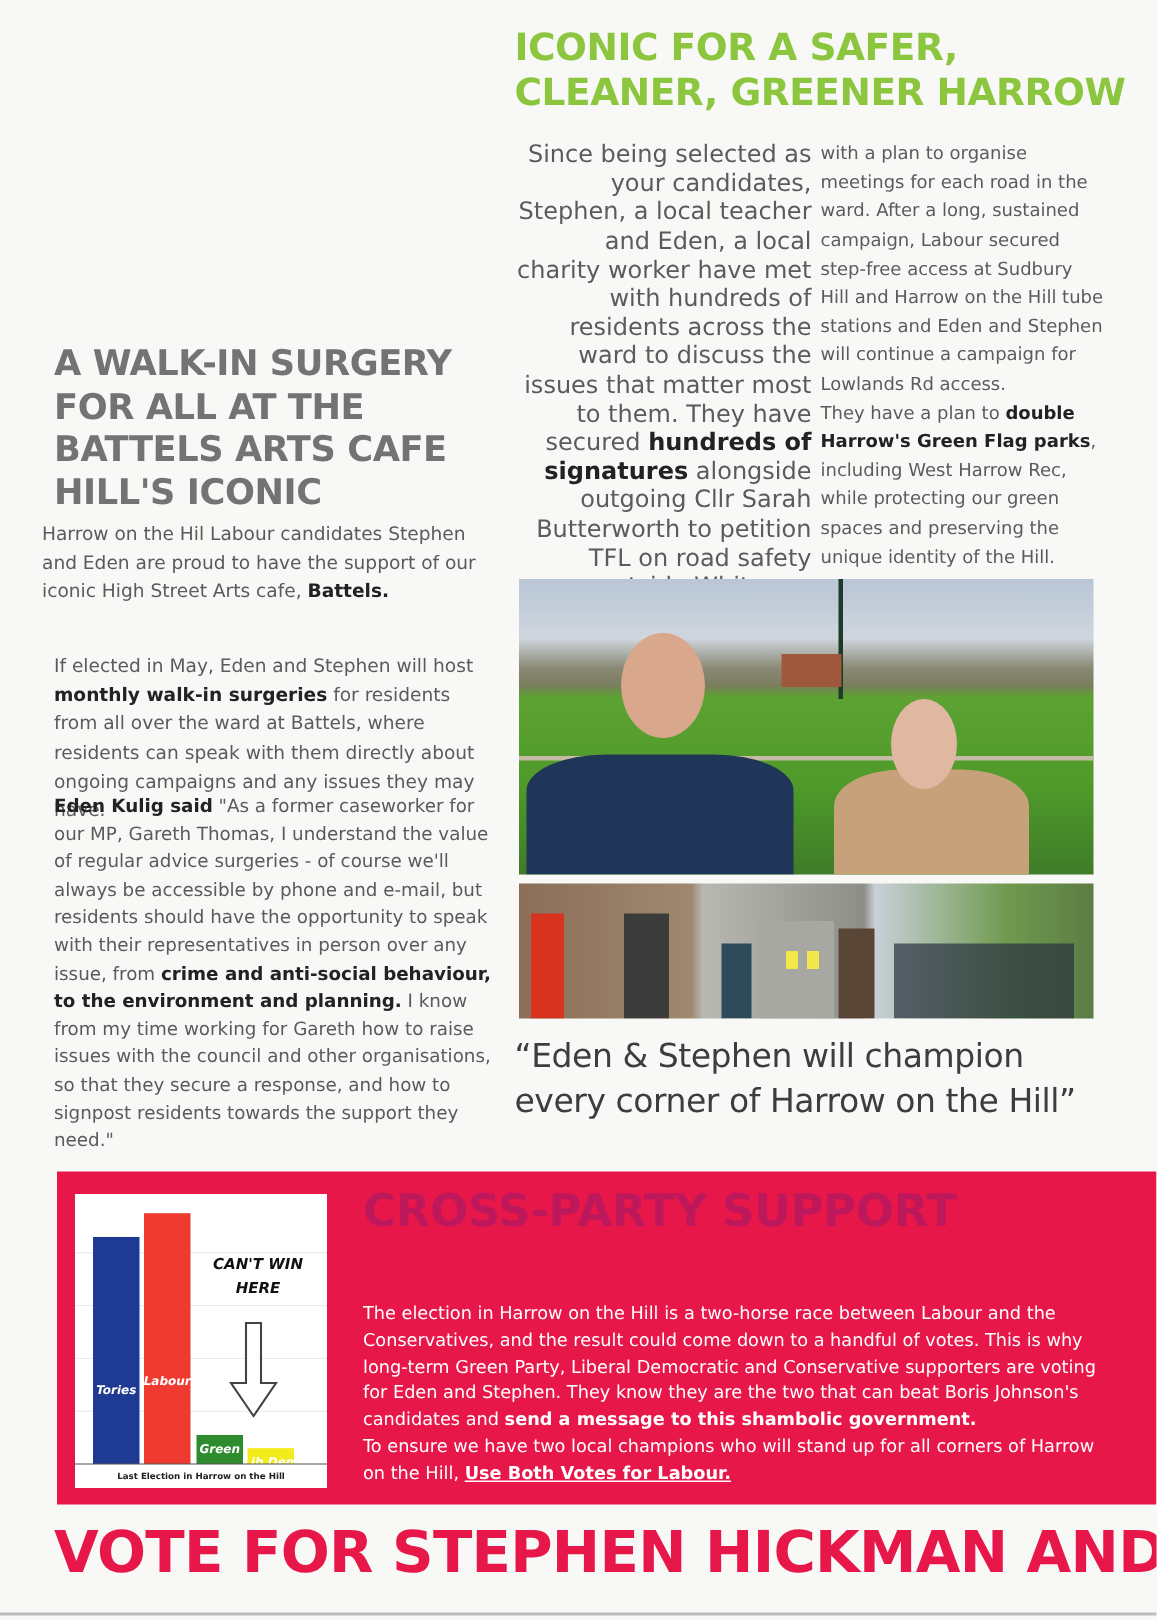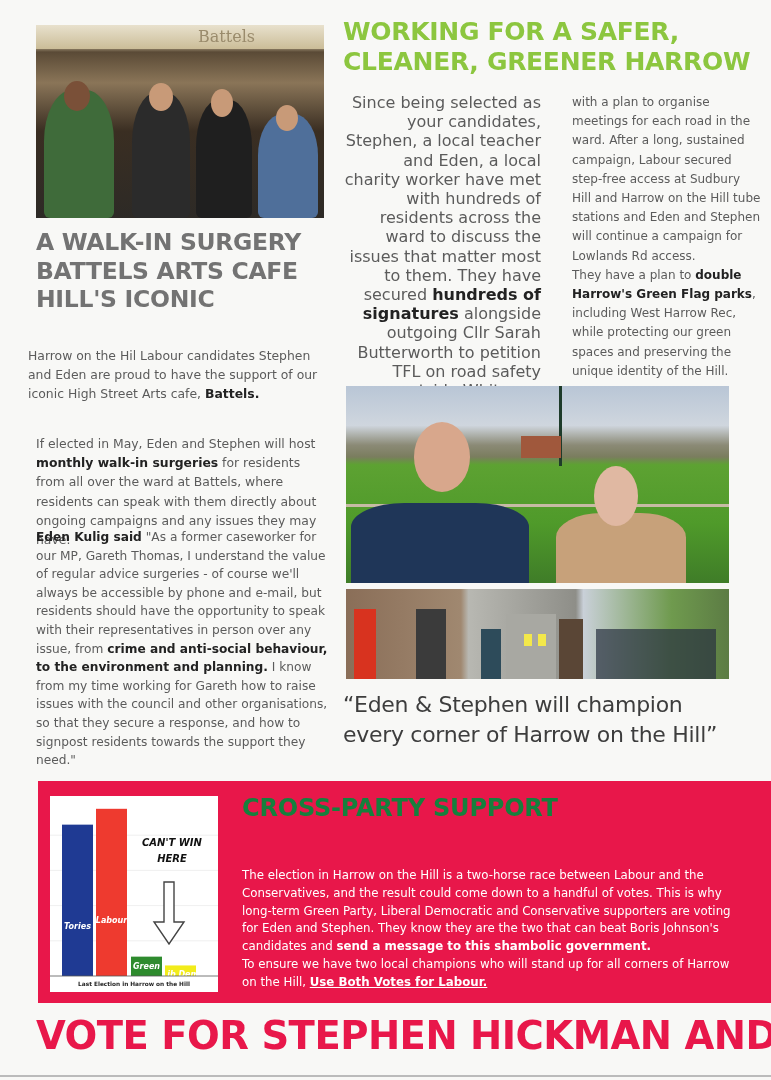--- a/index.html
+++ b/index.html
@@ -35,74 +35,62 @@
   .h-orange {
     position: absolute; left: 36px; top: 228px; width: 300px;
     font-weight: bold; color: #737373; font-size: 23.5px; line-height: 28.5px; letter-spacing: -0.3px;
   }
   .body-text { font-size: 12.4px; line-height: 19.2px; color: #5b5b5b; }
   .body-text b { color: #222; font-weight: bold; }
   #col-left-1 { position:absolute; left:28px; top:346px; width:295px; }
   #col-left-2 { position:absolute; left:36px; top:418px; width:295px;margin-top:16px; }
   #col-left-3 { position:absolute; left:36px; top:528px; width:295px; font-size:12.2px; line-height:18.6px; }
   #col-mid { position:absolute; left:343px; top:93px; width:198px; font-size:16px; line-height:19.2px;text-align:right; }
-  #col-right { position:absolute; left:547px; top:93px; width:190px; font-size:12px; line-height:19.2px;margin-left:25px; }
+  #col-right { position:absolute; left:547px; top:93px; width:190px; font-size:12px; line-height:19.2px; }
 
   .pull-quote {
     position: absolute; left: 343px; top: 690px; width: 400px;
     font-size: 22px; line-height: 30px; color: #3d3d3d; font-weight: normal; letter-spacing: -0.3px;
   }
 
   
   .red-box { position:absolute; left: 38px; top: 781px; width: 733px; height: 222px; background: #e8174a; }
   .chart-card { position:absolute; left: 50px; top: 796px; width: 168px; height: 196px; background: #ffffff; }
   .chart-svg { position:absolute; left:0; top:0; width:168px; height:196px; }
   .h-white {
     position:absolute; left: 242px; top: 792px; width: 520px;
-    font-weight: bold; color: #15803d; font-size: 24px; line-height: 32px; letter-spacing: -0.2px;
+    font-weight: bold; color: #be185d; font-size: 30px; line-height: 32px; letter-spacing: -0.2px;
   }
   #red-body { position:absolute; left:242px; top:867px; width:505px; font-size:11.8px; line-height:17.8px; color:#fff; }
   #red-body b { color:#fff; }
   #red-body u { font-weight: bold; }
 
   .vote-banner {
     position:absolute; left: 36px; top: 1013px; white-space: nowrap;
     font-weight: bold; color: #e8174a; font-size: 38.5px; letter-spacing: -0.5px;
   }
   .page-bottom-line { position:absolute; left:0; top:1075px; width:771px; height:2px; background:#bbb; }
 </style>
 </head>
 <body>
 
 <div class="page">
 
-  <div class="photo" id="photo-cafe">
-    <div class="sign">
-        <span>Battels</span>
-      </div>
-    <div class="person" style="left:8px;width:70px;height:128px;background:#3f6b3a;"></div>
-    <div class="head" style="left:28px;top:56px;width:26px;height:30px;background:#7a5038;"></div>
-    <div class="person" style="left:96px;width:58px;height:125px;background:#2b2b2b;"></div>
-    <div class="head" style="left:113px;top:58px;width:24px;height:28px;"></div>
-    <div class="person" style="left:160px;width:56px;height:118px;background:#1f1f1f;"></div>
-    <div class="head" style="left:175px;top:64px;width:22px;height:28px;"></div>
-    <div class="person" style="left:222px;width:60px;height:104px;background:#4f6f9a;"></div>
-    <div class="head" style="left:240px;top:80px;width:22px;height:26px;"></div>
-  </div>
 
   <div class="h-green">
-    <div>WORKING FOR A SAFER,</div>
+    <div>ICONIC FOR A SAFER,</div>
     <div>CLEANER, GREENER HARROW</div>
   </div>
 
   <div class="body-text" id="col-mid"><span>Since being selected as your candidates, Stephen, a local teacher and Eden, a local charity worker have met with hundreds of residents across the ward to discuss the issues that matter most to them. They have secured </span><b>hundreds of signatures</b><span> alongside outgoing Cllr Sarah Butterworth to petition TFL on road safety outside Whitmore School and have worked with local police to organise </span><b>Safer Neighbourhood Meetings,</b></div>
   <div class="body-text" id="col-right"><span>with a plan to organise meetings for each road in the ward. After a long, sustained campaign, Labour secured step-free access at Sudbury Hill and Harrow on the Hill tube stations and Eden and Stephen will continue a campaign for Lowlands Rd access.</span><br><span>They have a plan to </span><b>double Harrow's Green Flag parks</b><span>, including West Harrow Rec, while protecting our green spaces and preserving the unique identity of the Hill.</span></div>
 
   <div class="h-orange">
     <div>A WALK-IN SURGERY</div>
+    <div>FOR ALL AT THE</div>
     <div>BATTELS ARTS CAFE</div>
     <div>HILL'S ICONIC</div>
   </div>
 
   <div class="body-text" id="col-left-1"><span>Harrow on the Hil Labour candidates Stephen and Eden are proud to have the support of our iconic High Street Arts cafe, </span><b>Battels.</b></div>
   <div class="body-text" id="col-left-2"><span>If elected in May, Eden and Stephen will host </span><b>monthly walk-in surgeries</b><span> for residents from all over the ward at Battels, where residents can speak with them directly about ongoing campaigns and any issues they may have.</span></div>
   <div class="body-text" id="col-left-3"><b>Eden Kulig said</b><span> "As a former caseworker for our MP, Gareth Thomas, I understand the value of regular advice surgeries - of course we'll always be accessible by phone and e-mail, but residents should have the opportunity to speak with their representatives in person over any issue, from </span><b>crime and anti-social behaviour, to the environment and planning.</b><span> I know from my time working for Gareth how to raise issues with the council and other organisations, so that they secure a response, and how to signpost residents towards the support they need."</span></div>
 
   <div class="photo" id="photo-park">
     <div style="position:absolute;left:213px;top:0;width:3px;height:80px;background:#1e3b2a;"></div>

